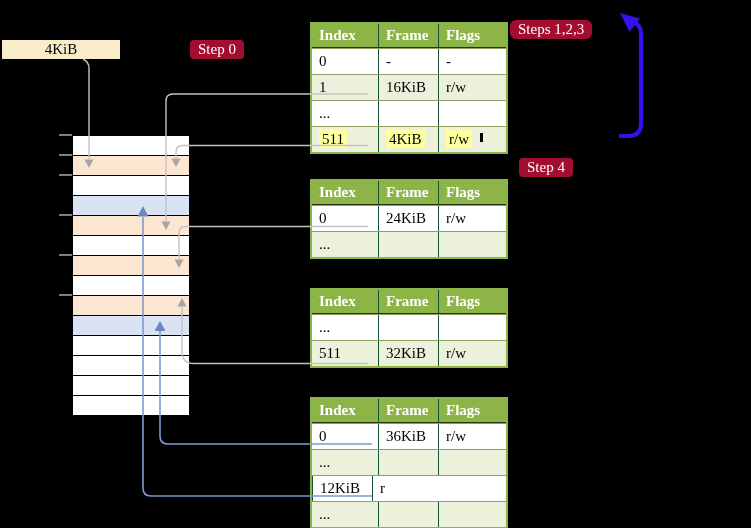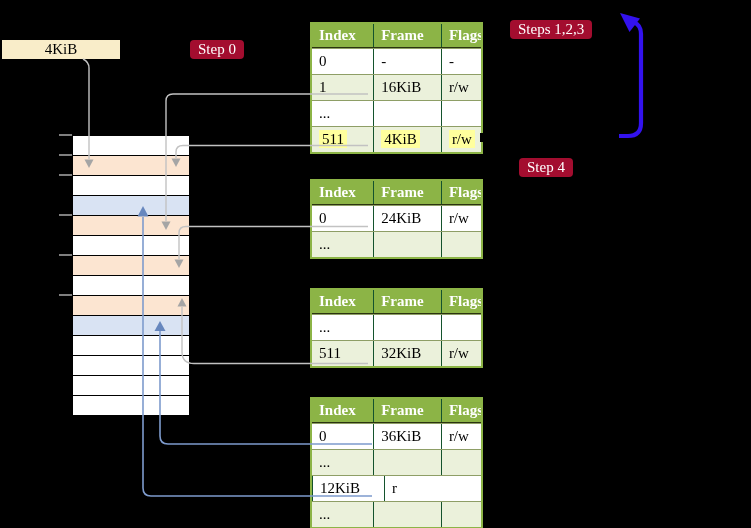--- a/index.html
+++ b/index.html
@@ -32,51 +32,51 @@
     text-align:center;line-height:19px;
   }
   
   .badge{
     position:absolute;height:19px;line-height:19px;color:#fff;
     font-size:15px;text-align:center;padding:0 8px;white-space:nowrap;
   }
   .badge.red{background:var(--badge-red);border-radius:4px;}
   .badge.blue{background:var(--badge-blue);border-radius:1px;}
   #badge-step0{left:190px;top:40px;text-align:right;}
-  #badge-steps123{left:510px;top:20px;}
+  #badge-steps123{left:510px;top:20px;border-radius:6px;}
   #badge-steps1234{left:648px;top:19px;}
   #badge-step4{left:519px;top:158px;}
   
   .memcol{
     position:absolute;left:72px;top:135px;width:118px;
     border:1px solid #000;box-sizing:border-box; background:#fff;
   }
   .memrow{height:19px;border-bottom:1px solid #000;}
   .memrow:last-child{border-bottom:none;}
   .memrow.white{background:#ffffff;}
   .memrow.peach{background:var(--mem-peach);}
   .memrow.blue{background:var(--mem-blue);}
   .tick{position:absolute;left:59px;width:13px;height:2px;background:#7f7f7f;}
   
   .ptable{
-    position:absolute;width:173px;border:2px solid var(--header-green);
+    position:absolute;width:198px;border:2px solid var(--header-green);
     box-sizing:border-box;background:#fff;
   }
   .prow{display:flex;height:25px;border-top:1px solid var(--divider-green);}
   .prow.header{height:23px;border-top:none;border-bottom:1px solid #2a3310;
     background:var(--header-green);}
   .prow.tint{background:var(--row-green);}
   .pcell{
     box-sizing:border-box;padding-left:7px;font-size:15px;line-height:24px;
     border-left:1px solid #14532d;overflow:hidden;white-space:nowrap;color:#000;
   }
   .prow.header .pcell{color:#fff;font-weight:bold;line-height:22px;}
   .pcell.c0{width:66px;border-left:none;}
   .pcell.c1{width:60px;}
-  .pcell.c2{width:43px;margin-left:12px;}
+  .pcell.c2{width:43px;}
   .hl{background:var(--hl-yellow);padding:1px 3px;}
   
   .overlay{position:absolute;left:0;top:0;width:751px;height:528px;pointer-events:none;}
   .conn-gray{stroke:var(--conn-gray);stroke-width:1.4;fill:none;}
   .conn-blue{stroke:var(--conn-blue);stroke-width:1.6;fill:none;}
   .head-gray{fill:var(--conn-gray-head);stroke:none;}
   .head-blue{fill:var(--conn-blue-head);stroke:none;}
   .big-blue{stroke:var(--arrow-blue);stroke-width:4.2;fill:none;stroke-linejoin:round;}
   .big-blue-head{fill:var(--arrow-blue);stroke:none;}
 </style>

